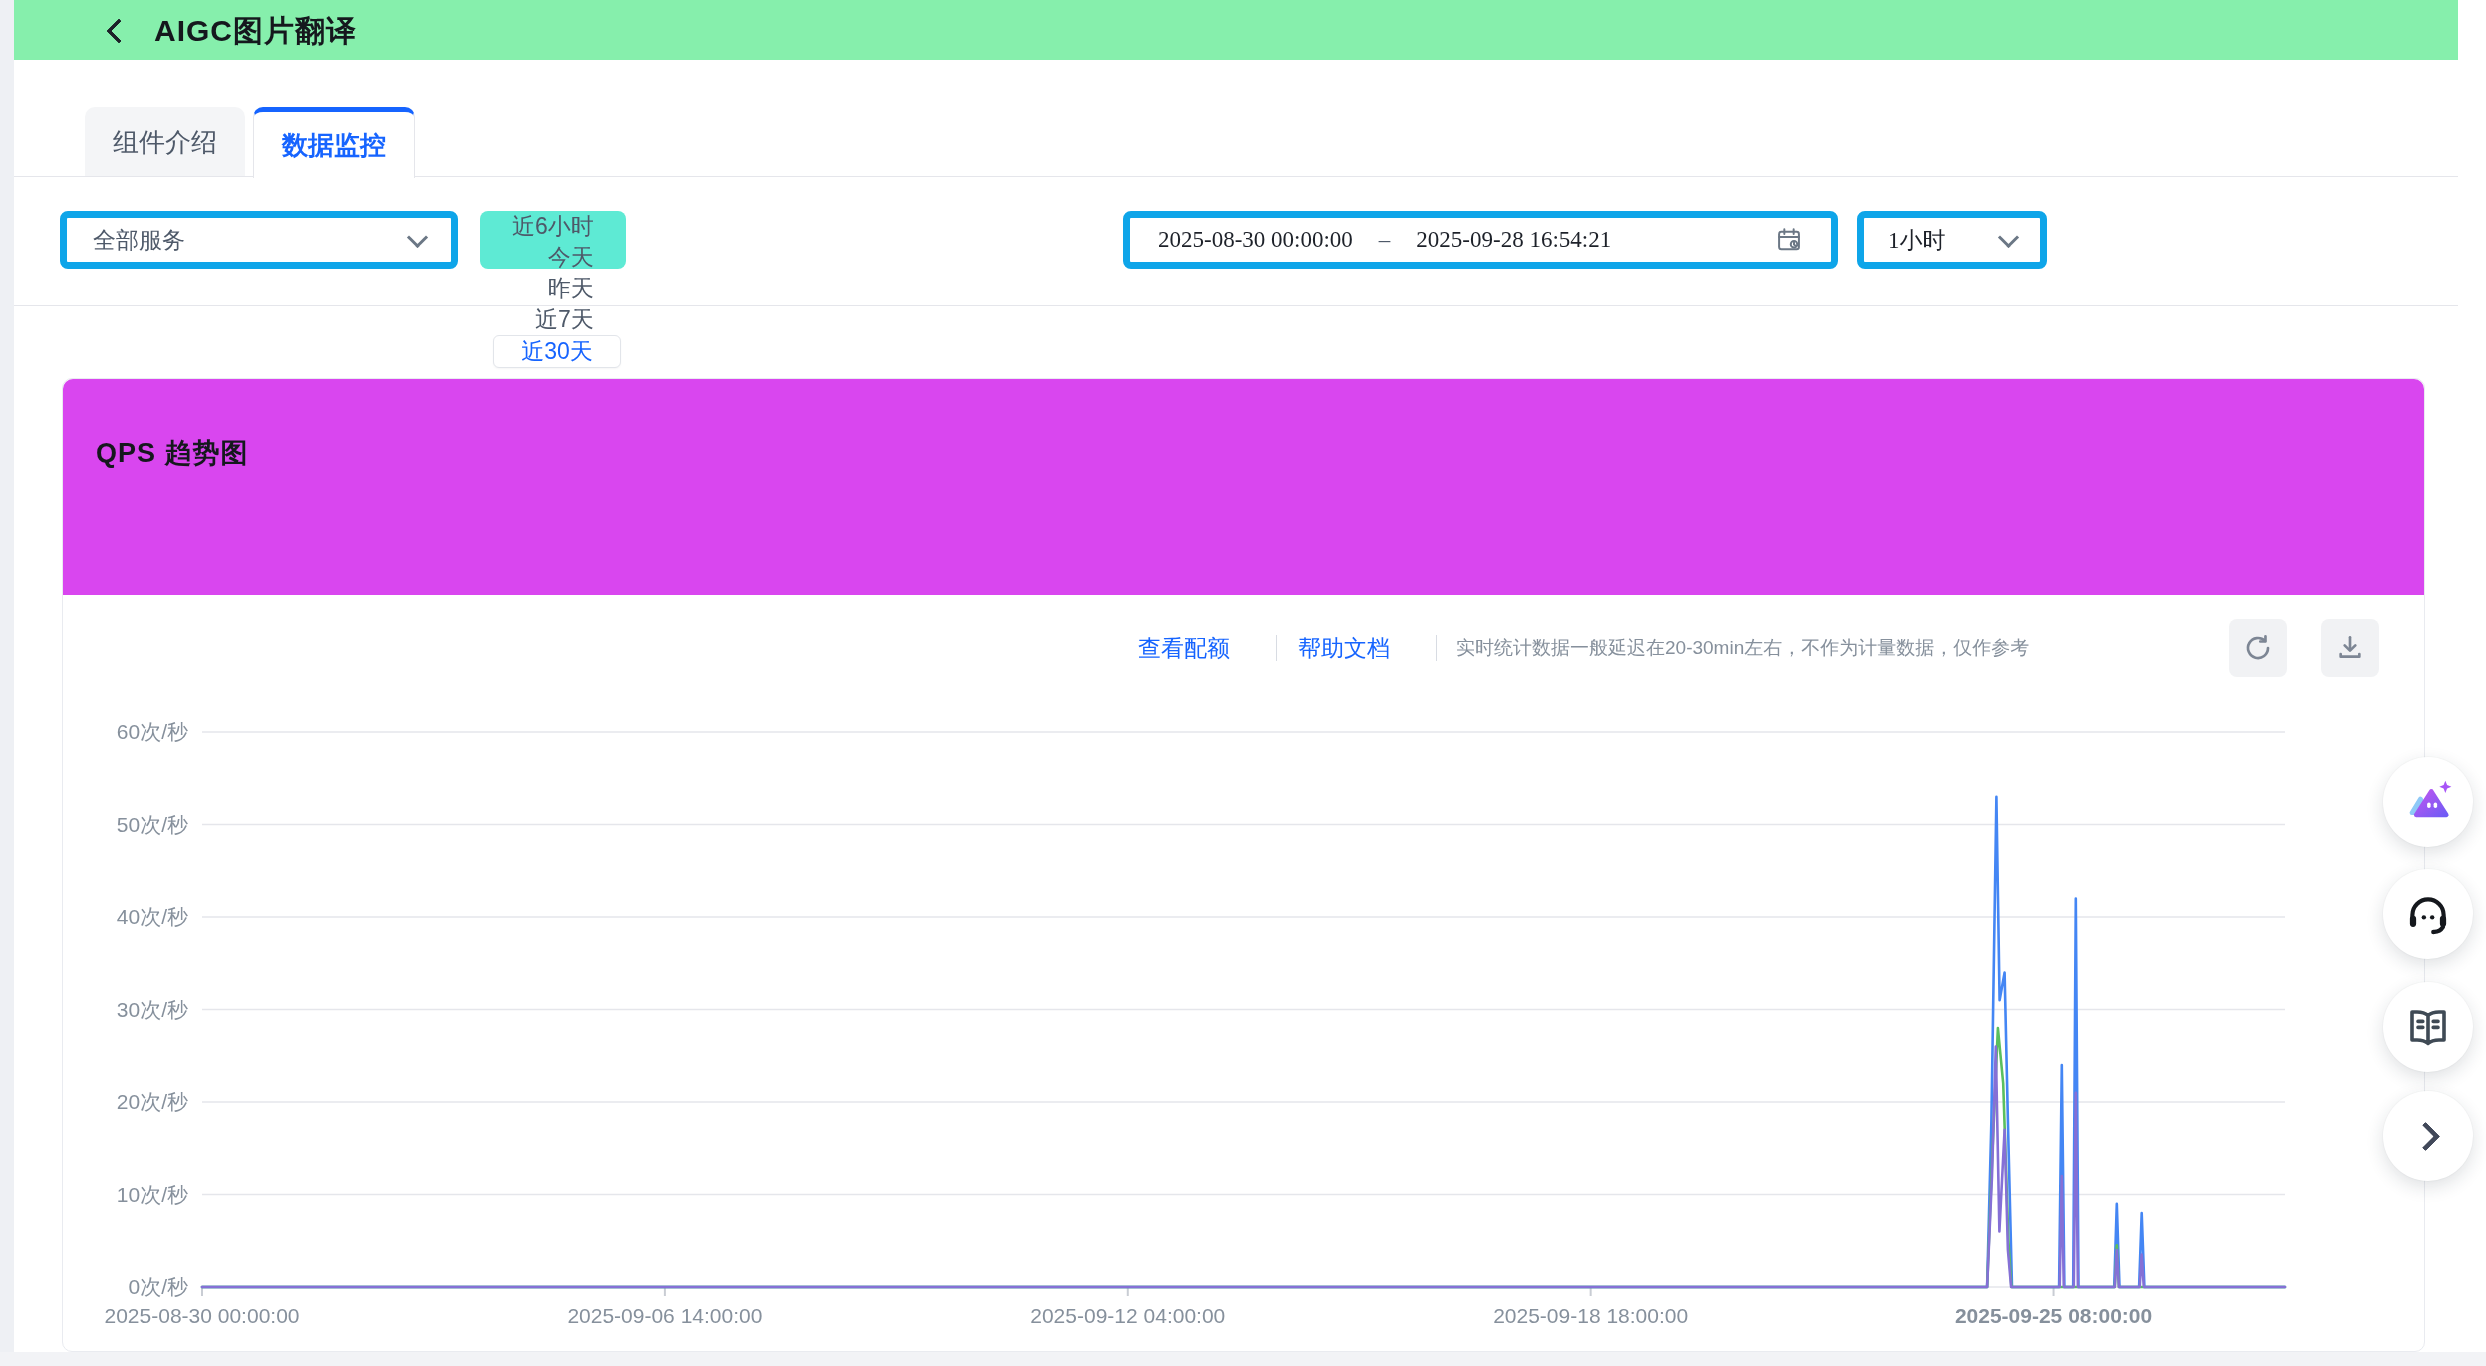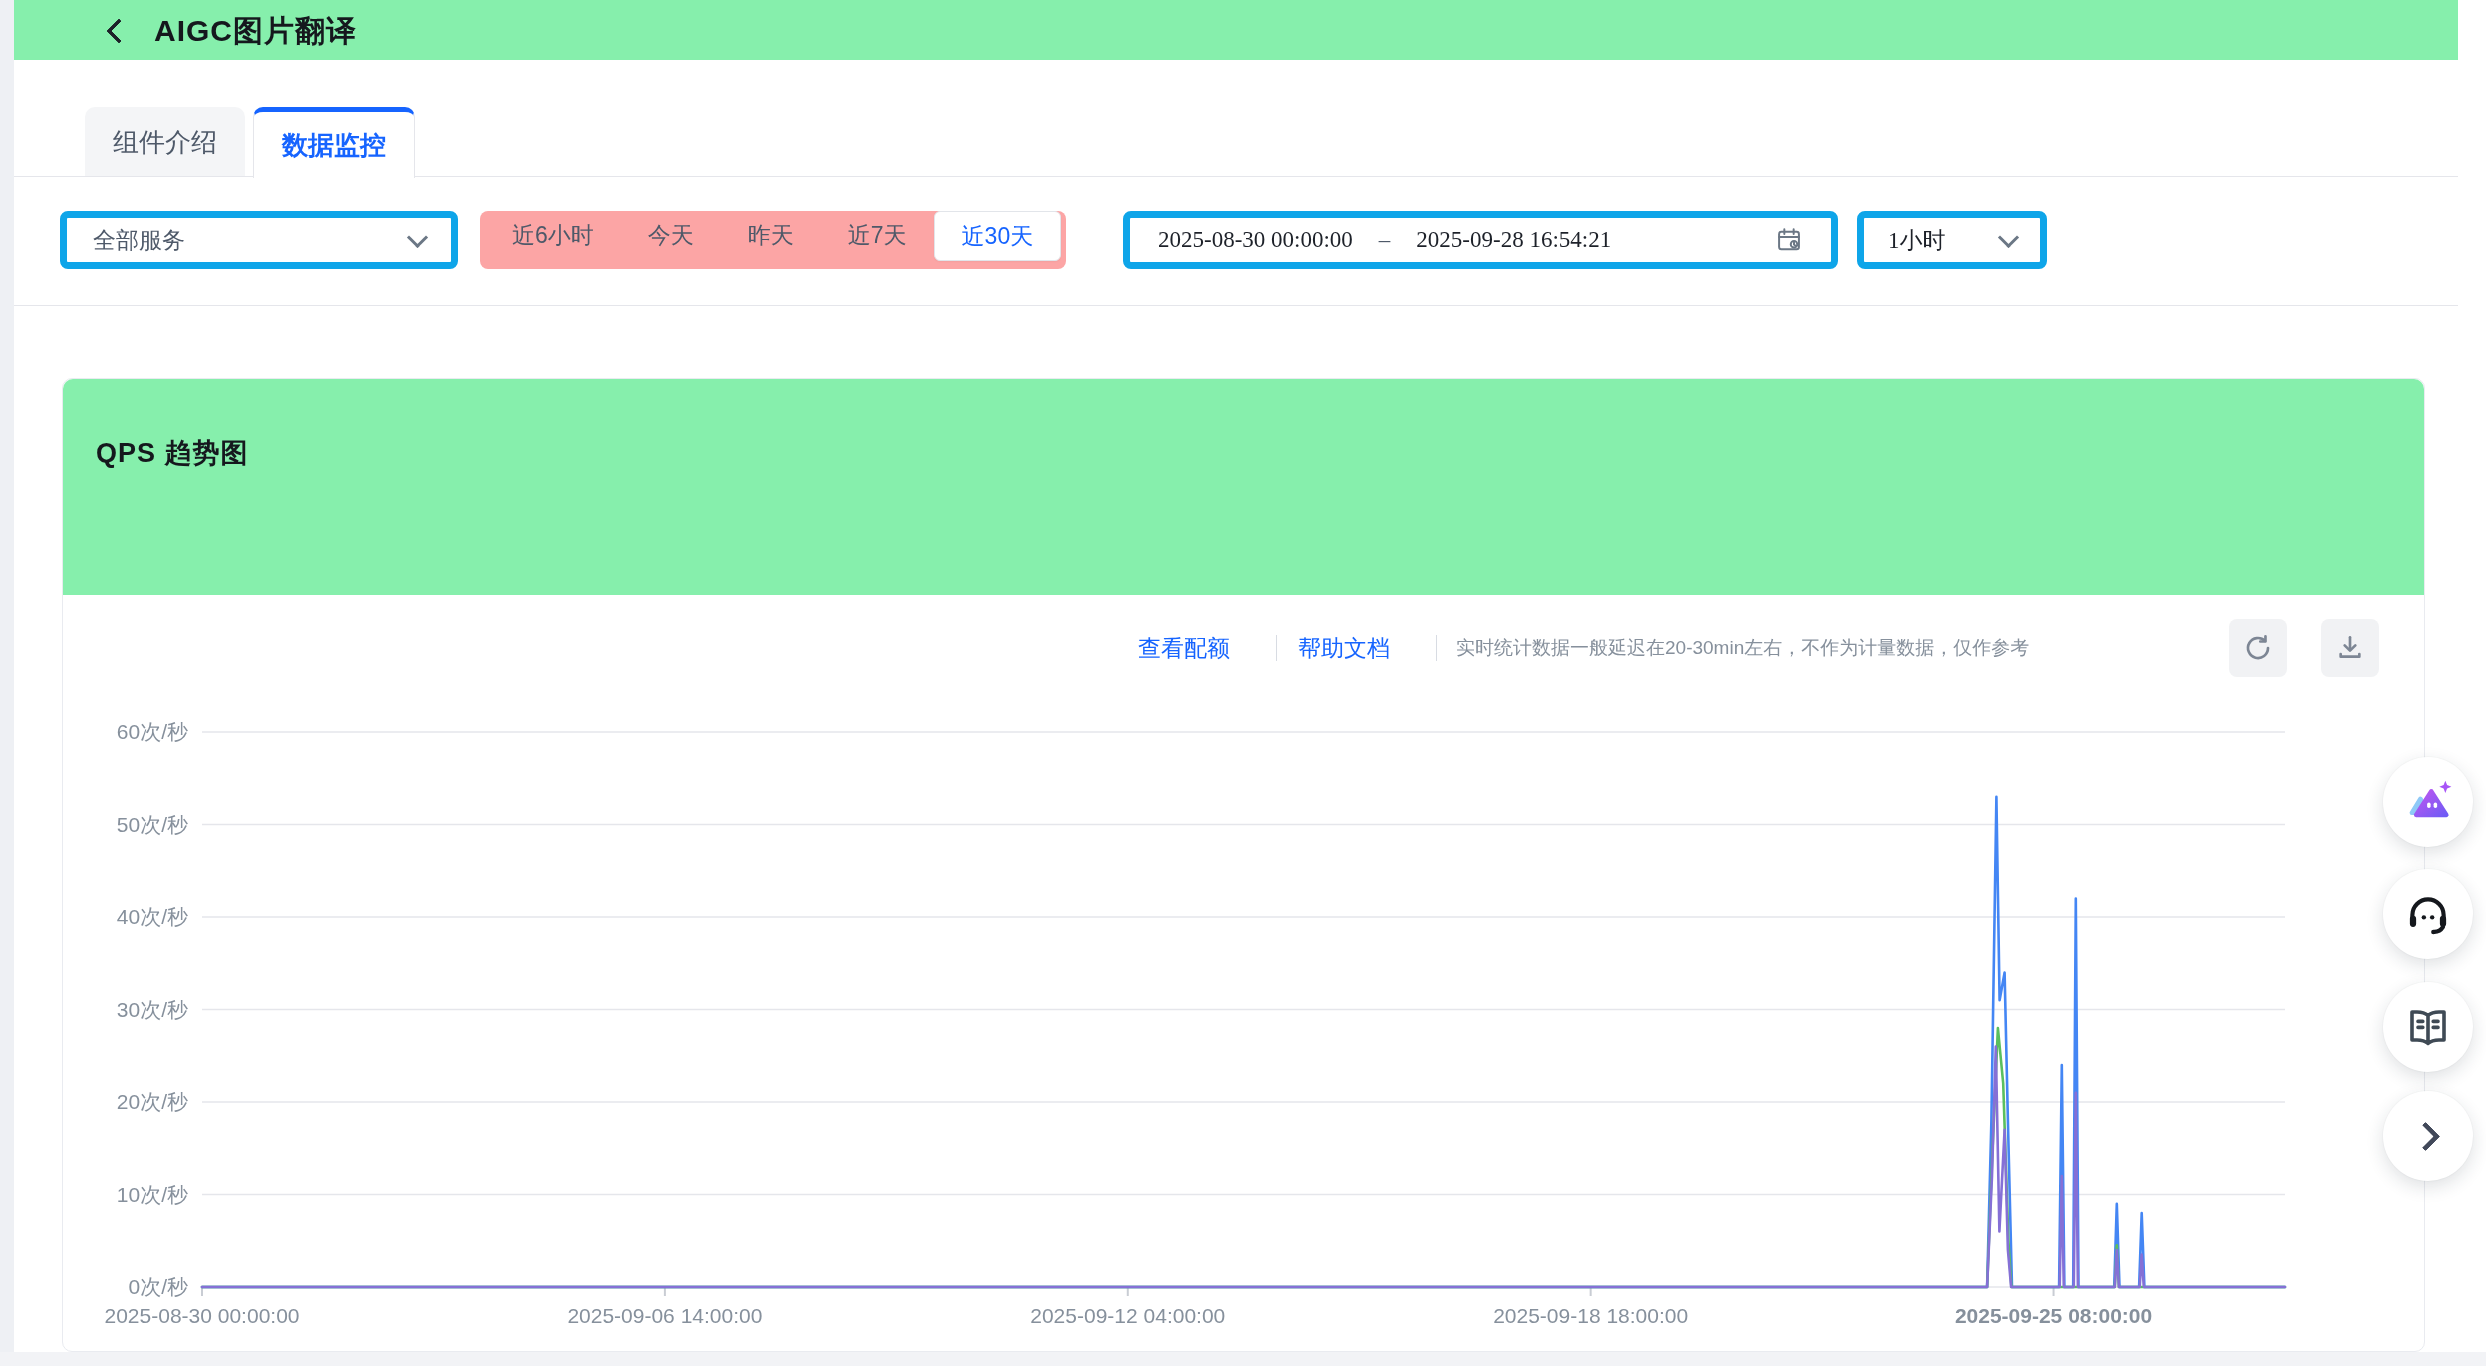--- a/index.html
+++ b/index.html
@@ -31,37 +31,37 @@
 
   
   .filter-bar{position:absolute;left:14px;right:28px;top:177px;height:128px;background:#fff;}
   .filter-divider{position:absolute;left:14px;right:28px;top:305px;height:1px;background:#e5e6eb;}
   .ctl{position:absolute;top:34px;height:58px;box-sizing:border-box;background:#fff;
     border:7px solid #0ea5e9;border-radius:8px;display:flex;align-items:center;font-size:23px;color:#4e5969;cursor:pointer;font-family:Liberation Serif, serif;}
   .select-service{left:46px;width:398px;padding:0 26px;}
   .select-service .val{flex:1;}
   .chev-down{width:12px;height:12px;border-right:3px solid #6b7785;border-bottom:3px solid #6b7785;
     transform:rotate(45deg);margin-top:-6px;flex:none;}
-  .quick-group{position:absolute;left:466px;top:34px;height:58px;background:#fca5a5;border-radius:8px;
-    display:flex;align-items:flex-start;padding:0 5px;box-sizing:border-box;}
+  .quick-group{position:absolute;left:466px;top:34px;height:58px;background:#5eead4;border-radius:8px;
+    display:flex;align-items:flex-end;padding:0 5px;box-sizing:border-box;flex-direction:column;}
   .quick-item{height:48px;padding:0 27px;display:flex;align-items:center;font-size:23px;color:#4e5969;
     border-radius:6px;cursor:pointer;white-space:nowrap;}
   .quick-item.active{background:#fff;color:#1664ff;border:1px solid #e2e5ea;height:50px;box-sizing:border-box;
     box-shadow:0 1px 2px rgba(0,0,0,0.04);}
   .date-range{left:1109px;width:715px;padding:0 28px;color:#1d2129;cursor:pointer;}
   .date-range .dt{white-space:nowrap;}
   .date-range .dash{margin:0 26px;color:#4e5969;}
   .date-range .spacer{flex:1;}
   .interval-select{left:1843px;width:190px;padding:0 24px;color:#1d2129;}
   .interval-select .val{flex:1;}
 
   
   .card{position:absolute;left:62px;top:378px;width:2363px;height:974px;background:#fff;
     border:1px solid #e9ebf0;border-radius:10px;box-sizing:border-box;}
-  .card-header{position:absolute;left:0;top:0;right:0;height:216px;background:#86efac;border-radius:10px 10px 0 0;}
+  .card-header{position:absolute;left:0;top:0;right:0;height:216px;background:#d946ef;border-radius:10px 10px 0 0;}
   .card-title{position:absolute;left:33px;top:56px;font-size:27px;font-weight:bold;color:#15181d;letter-spacing:1px;}
   .below-card{position:absolute;left:0;right:0;top:1352px;height:14px;background:#f2f3f6;}
 
   
   .toolbar-link{position:absolute;top:240px;height:58px;line-height:58px;font-size:23px;color:#1664ff;cursor:pointer;white-space:nowrap;}
   .tb-sep{position:absolute;top:256px;width:1px;height:26px;background:#d8dce3;}
   .toolbar-note{position:absolute;top:240px;height:58px;line-height:58px;font-size:19px;color:#86909c;white-space:nowrap;}
   .icon-btn{position:absolute;top:240px;width:58px;height:58px;background:#f1f2f4;border-radius:8px;
     display:flex;align-items:center;justify-content:center;cursor:pointer;}
 

